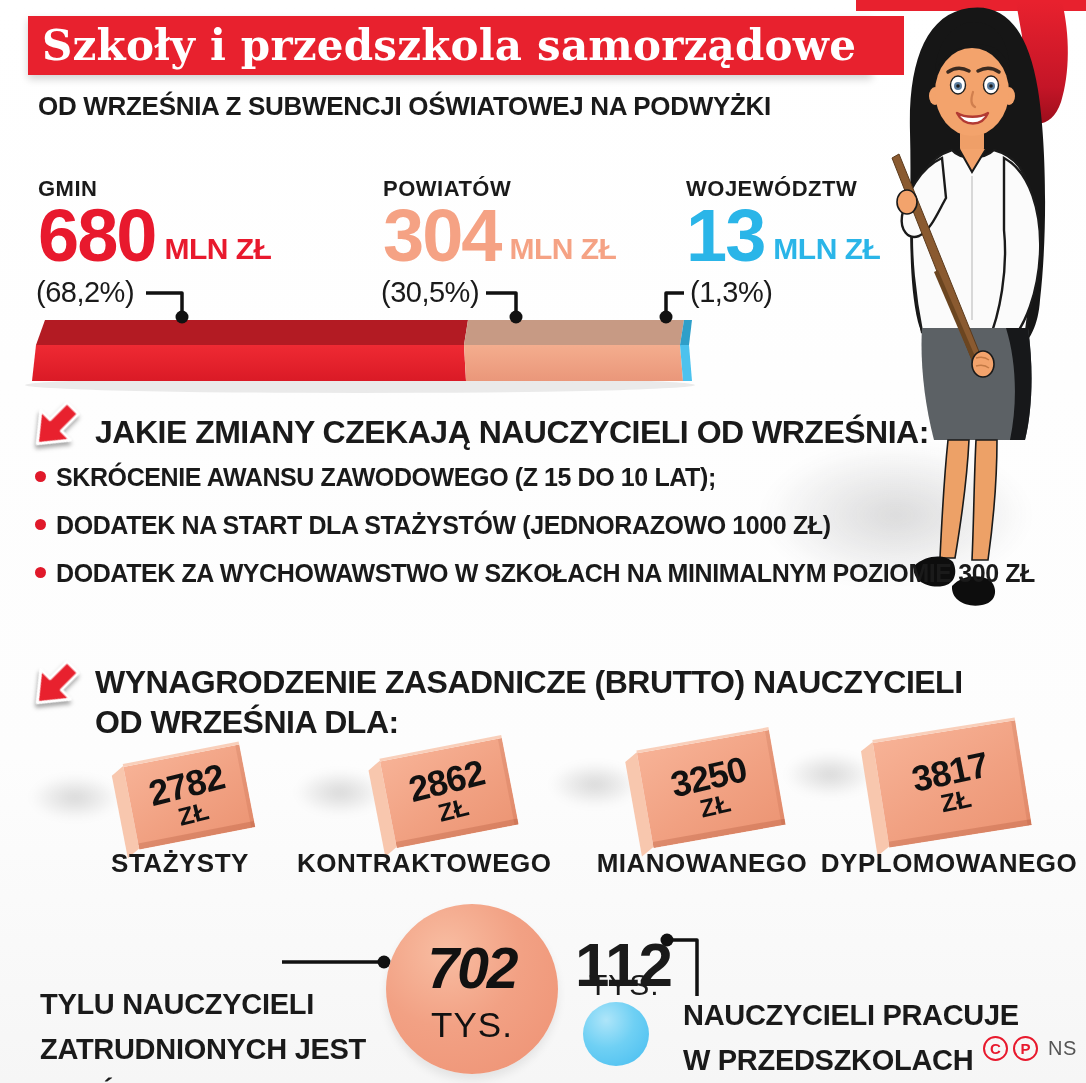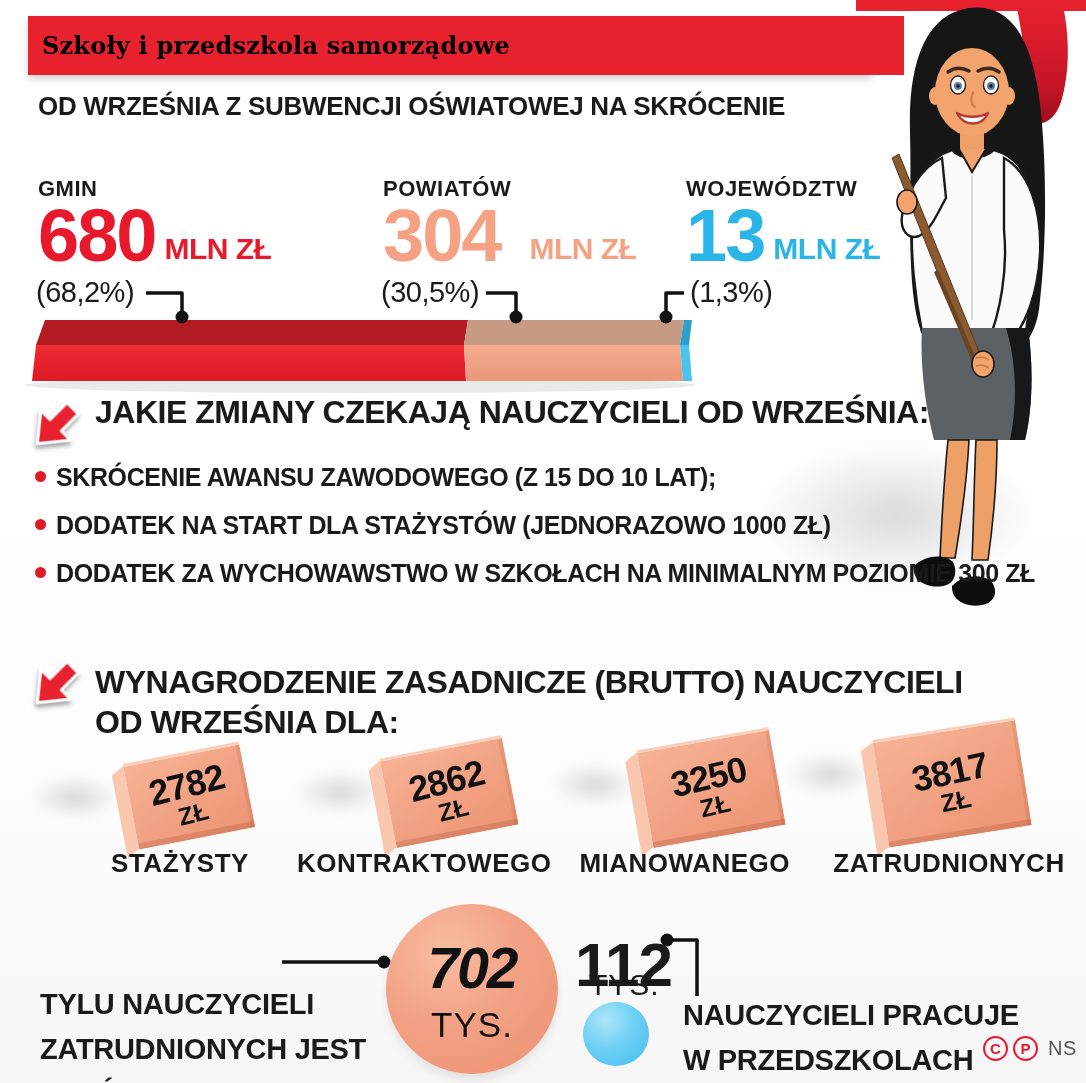--- a/index.html
+++ b/index.html
@@ -1,20 +1,20 @@
 <!DOCTYPE html>
 <html><head>
 <meta charset="utf-8">
 <style>
   html,body{margin:0;padding:0;background:#e9e9e9;}
   #stage{position:relative;width:1086px;height:1083px;background:linear-gradient(180deg,#ffffff 0%,#fdfdfd 70%,#f6f6f6 100%);overflow:hidden;font-family:"Liberation Sans",sans-serif;color:#1a1a1a;}
   .abs{position:absolute;}
   
   .title-bar{left:28px;top:16px;width:844px;height:59px;background:#e8212e;box-shadow:0 4px 8px rgba(0,0,0,.18);display:flex;align-items:center;}
-  .title-text{font-family:"DejaVu Serif",serif;font-weight:bold;color:#000000;font-size:24px;padding-left:14px;letter-spacing:.2px;white-space:nowrap;}
+  .title-text{font-family:"DejaVu Serif",serif;font-weight:bold;color:#ffffff;font-size:42px;padding-left:14px;letter-spacing:.2px;white-space:nowrap;}
   
   .intro{left:38px;top:88px;font-size:26px;font-weight:bold;letter-spacing:-.3px;line-height:37px;}
   
   .stat{top:176px;width:330px;}
   .stat-label{font-size:22px;font-weight:bold;letter-spacing:.5px;margin-bottom:0;}
   .stat-row{display:flex;align-items:flex-end;}
   .stat-num{font-size:74px;font-weight:bold;line-height:.92;letter-spacing:-2px;}
   .stat-unit{font-size:30px;font-weight:bold;margin-left:9px;padding-bottom:4px;letter-spacing:-.5px;}
   .pct{top:276px;font-size:29px;letter-spacing:-.5px;}
   
@@ -117,33 +117,33 @@
 
     <path d="M36,158 L43,154 L128,364 L120,370 Z" fill="#8a5a30" stroke="#5b3a1c" stroke-width="1"></path>
     <path d="M82,270 L124,368 L120,370 L78,272 Z" fill="#6b4520"></path>
 
     <ellipse cx="51" cy="202" rx="10" ry="12" fill="#f3a36c" stroke="#1a1a1a" stroke-width="1.6"></ellipse>
     <ellipse cx="127" cy="364" rx="11" ry="13" fill="#f3a36c" stroke="#1a1a1a" stroke-width="1.6"></ellipse>
     <path d="M120,358 Q128,356 133,360 M120,366 Q128,364 133,368" stroke="#c47a45" stroke-width="1.5" fill="none"></path>
   </svg>
 
   <div class="abs intro">
-    <div>OD WRZEŚNIA Z SUBWENCJI OŚWIATOWEJ NA SKRÓCENIE</div>
+    <div>OD WRZEŚNIA Z SUBWENCJI OŚWIATOWEJ NA PODWYŻKI</div>
   </div>
 
   <div class="abs stat" style="left:38px;">
     <div class="stat-label">GMIN</div>
     <div class="stat-row" style="color:#e8192d;">
       <span class="stat-num">680</span>
       <span class="stat-unit">MLN ZŁ</span>
     </div>
   </div>
   <div class="abs stat" style="left:383px;">
     <div class="stat-label">POWIATÓW</div>
-    <div class="stat-row" style="color:#f5a284;gap:20px;">
+    <div class="stat-row" style="color:#f5a284;">
       <span class="stat-num">304</span>
       <span class="stat-unit">MLN ZŁ</span>
     </div>
   </div>
   <div class="abs stat" style="left:686px;width:200px;">
     <div class="stat-label">WOJEWÓDZTW</div>
     <div class="stat-row" style="color:#2ab5e8;">
       <span class="stat-num">13</span>
       <span class="stat-unit">MLN ZŁ</span>
     </div>
@@ -182,21 +182,21 @@
     <circle cx="666" cy="42" r="6.5" fill="#111"></circle>
   </svg>
 
   <svg class="abs" style="left:24px;top:397px;" width="62" height="62" viewBox="0 0 62 62">
     <g transform="rotate(45 31 29)">
       <g fill="#e8212e" stroke="#fff" stroke-width="3" stroke-linejoin="round" filter="drop-shadow(2px 3px 2px rgba(0,0,0,.35))">
         <path d="M23,4 L39,4 L39,28 L52,28 L31,54 L10,28 L23,28 Z"></path>
       </g>
     </g>
   </svg>
-  <div class="abs sec-head" style="left:95px;top:392px;">JAKIE ZMIANY CZEKAJĄ NAUCZYCIELI OD WRZEŚNIA:</div>
+  <div class="abs sec-head" style="left:95px;top:412px;">JAKIE ZMIANY CZEKAJĄ NAUCZYCIELI OD WRZEŚNIA:</div>
 
   <div class="abs bullets">
     <div class="bullet-row">
         <span class="bullet-dot"></span>
         <span class="bullet-text">SKRÓCENIE AWANSU ZAWODOWEGO (Z 15 DO 10 LAT);</span>
       </div>
     <div class="bullet-row">
         <span class="bullet-dot"></span>
         <span class="bullet-text">DODATEK NA START DLA STAŻYSTÓW (JEDNORAZOWO 1000 ZŁ)</span>
       </div>
@@ -255,22 +255,22 @@
     <div class="brick-front">
       <div class="brick-text">
         <span class="bn">3817</span>
         <span class="bz">ZŁ</span>
       </div>
     </div>
   </div>
 
   <div class="abs brick-label" style="left:80px;width:200px;">STAŻYSTY</div>
   <div class="abs brick-label" style="left:297px;width:230px;">KONTRAKTOWEGO</div>
-  <div class="abs brick-label" style="left:550px;width:240px;text-align:right;">MIANOWANEGO</div>
-  <div class="abs brick-label" style="left:815px;width:268px;">ZATRUDNIONYCH</div>
+  <div class="abs brick-label" style="left:582px;width:240px;">MIANOWANEGO</div>
+  <div class="abs brick-label" style="left:815px;width:268px;">DYPLOMOWANEGO</div>
 
   <div class="abs bottom-label" style="left:40px;top:938px;margin-top:44px;">
     <div>TYLU NAUCZYCIELI</div>
     <div>ZATRUDNIONYCH JEST</div>
     <div>W OŚWIACIE</div>
   </div>
 
   <svg class="abs" style="left:278px;top:948px;" width="120" height="28" viewBox="0 0 120 28">
     <path d="M4,14 H104" stroke="#111" stroke-width="3.5"></path>
     <circle cx="106" cy="14" r="6.5" fill="#111"></circle>

